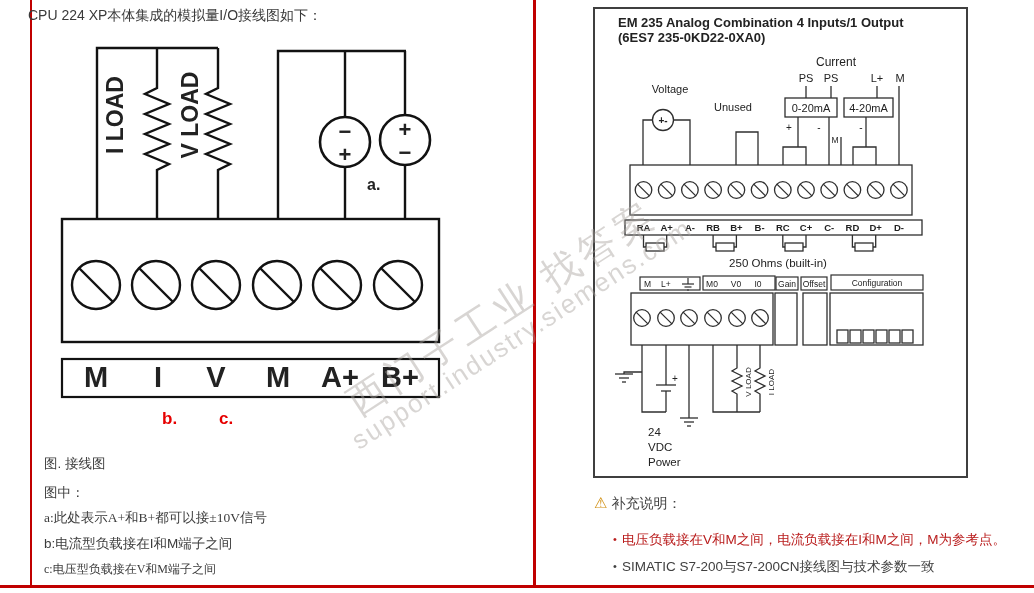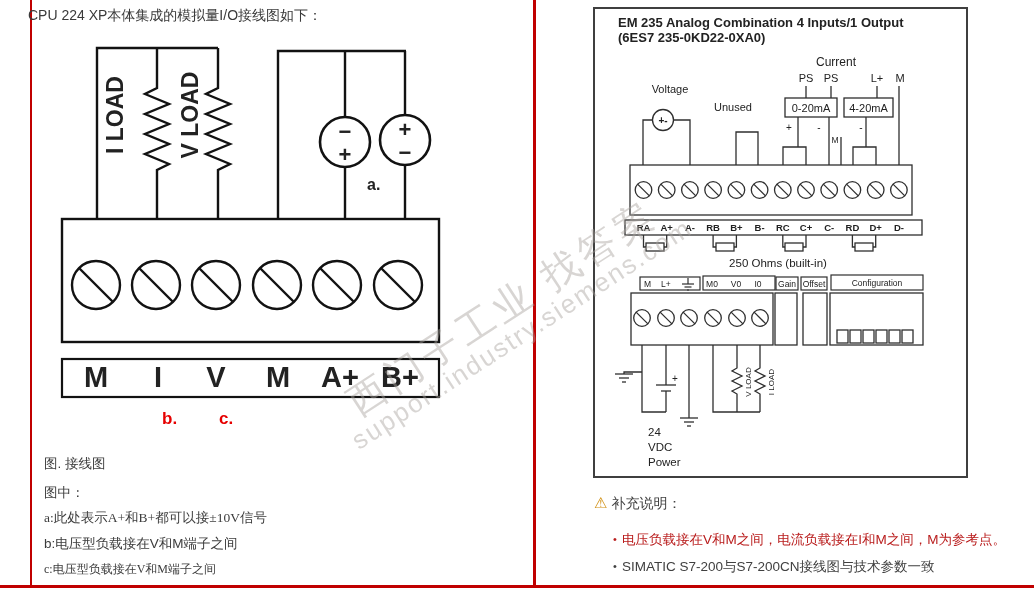--- a/index.html
+++ b/index.html
@@ -74,21 +74,21 @@
       <text x="360" y="347" font-size="29" font-weight="600" text-anchor="middle">B+</text>
     </g>
   </svg>
 
   <div class="red-label" style="left:162px;top:409px;">b.</div>
   <div class="red-label" style="left:219px;top:409px;">c.</div>
 
   <div class="t" style="left:44px;top:455px;font-size:13.5px;">图. 接线图</div>
   <div class="t" style="left:44px;top:484px;font-size:13.5px;">图中：</div>
   <div class="t" style="left:44px;top:509px;font-size:13.5px;font-family:Liberation Serif, serif;">a:此处表示A+和B+都可以接±10V信号</div>
-  <div class="t" style="left:44px;top:535px;font-size:13.5px;">b:电压型负载接在V和M端子之间</div>
+  <div class="t" style="left:44px;top:535px;font-size:13.5px;">b:电流型负载接在I和M端子之间</div>
   <div class="t" style="left:44px;top:561px;font-size:12px;font-family:Liberation Serif, serif;">c:电压型负载接在V和M端子之间</div>
 
   <svg style="position:absolute;left:593px;top:7px;" width="375" height="471" viewBox="0 0 375 471">
     <rect x="1" y="1" width="373" height="469" fill="none" stroke="#3f3f3f" stroke-width="2"></rect>
     <text x="25" y="20" font-size="13" font-weight="bold" fill="#111">EM 235 Analog Combination 4 Inputs/1 Output</text>
     <text x="25" y="35" font-size="13" font-weight="bold" fill="#111">(6ES7 235-0KD22-0XA0)</text>
 
     <text x="243" y="59" font-size="12" text-anchor="middle">Current</text>
     <text x="213" y="75" font-size="11" text-anchor="middle">PS</text>
     <text x="238" y="75" font-size="11" text-anchor="middle">PS</text>

